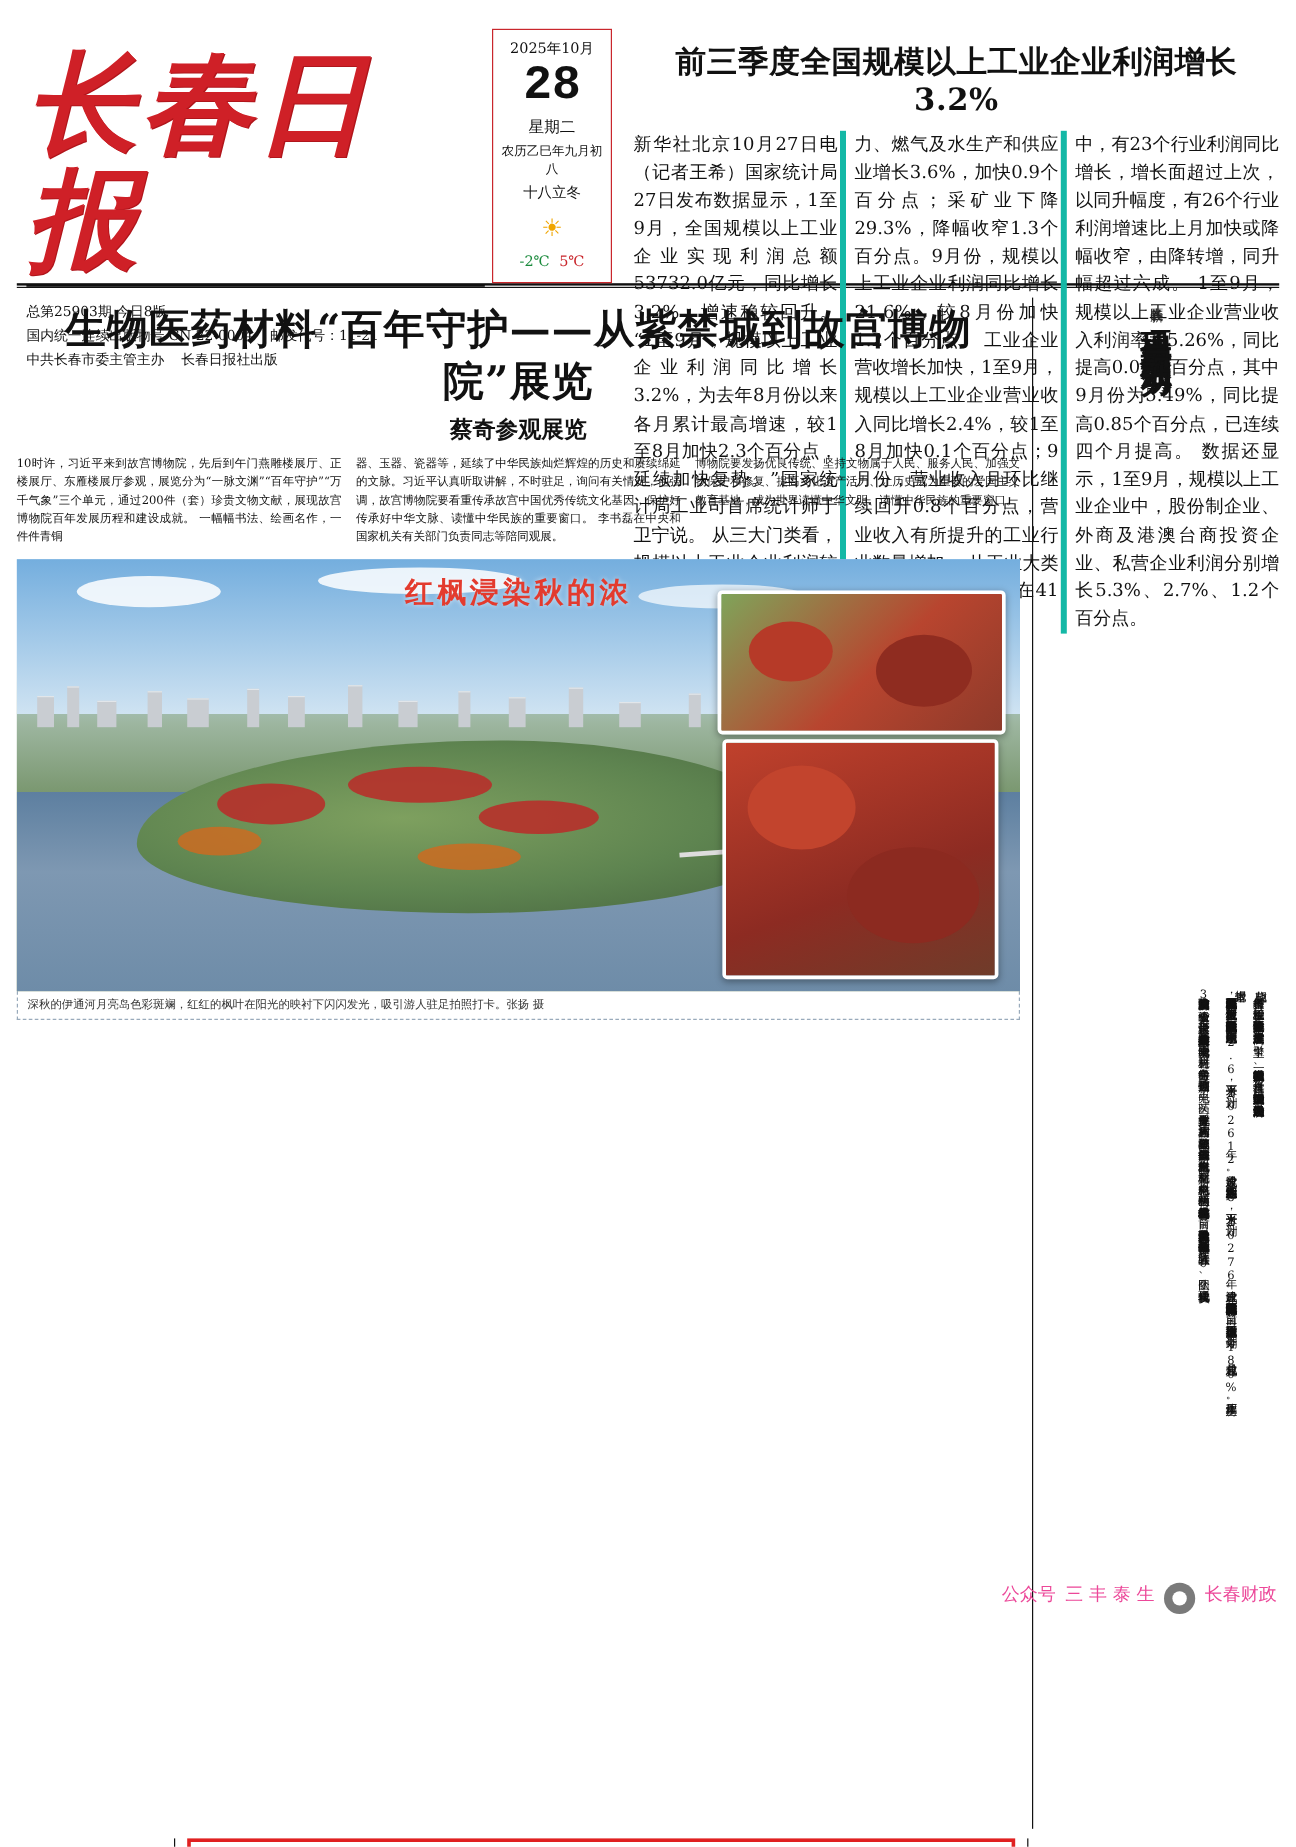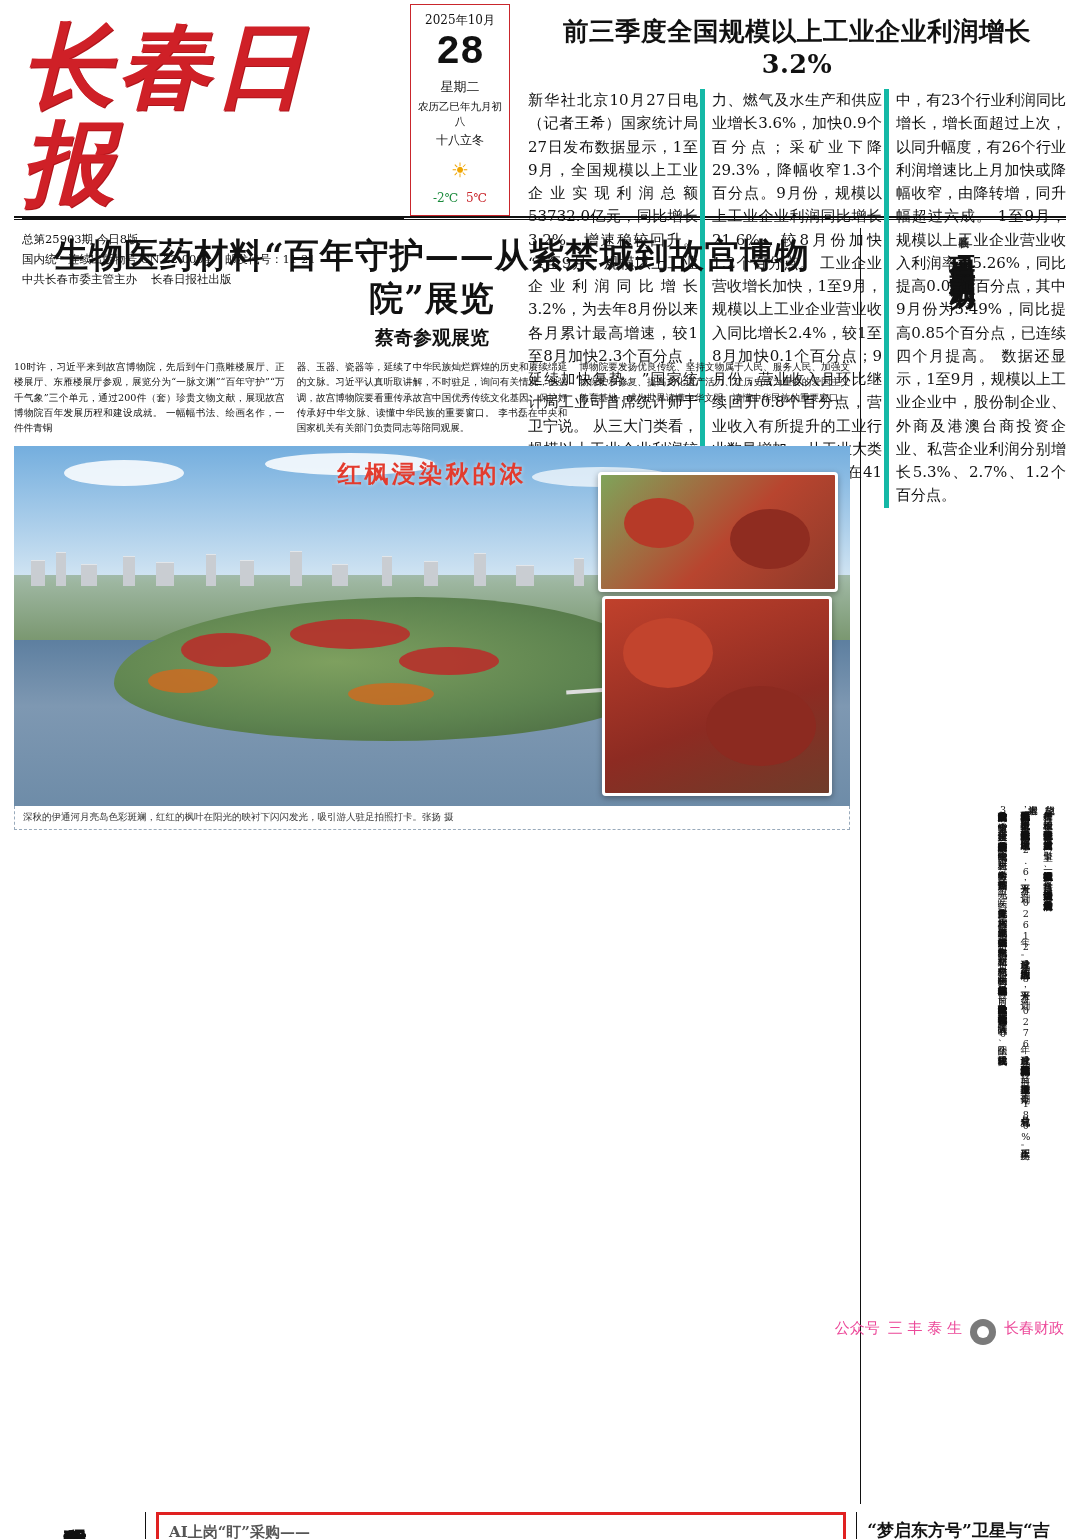--- a/index.html
+++ b/index.html
@@ -5,21 +5,21 @@
   * { box-sizing: border-box; }
   html, body { margin:0; padding:0; }
   body {
     width:1080px; height:1539px;
     background:#ffffff;
     font-family:"DejaVu Serif", serif;
     color:#111;
     position:relative;
     overflow:hidden;
   }
-  .page { position:relative; width:1080px; height:1355px; padding:0 14px; }
+  .page { position:relative; width:1080px; height:1355px; padding:20px 14px; }
 
   
   .masthead { display:flex; align-items:flex-start; height:212px; }
   .logo-block { width:390px; padding-left:8px; position:relative; }
   .logo-title {
     font-family:"DejaVu Serif", serif;
     font-size:92px; font-weight:bold; letter-spacing:4px;
     color:#cf2027; line-height:1.05; margin-top:18px;
     text-shadow:1px 1px 0 #b0151b;
     font-style:italic;

